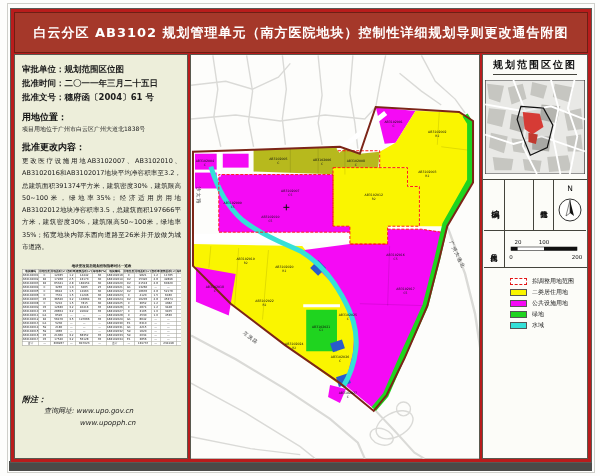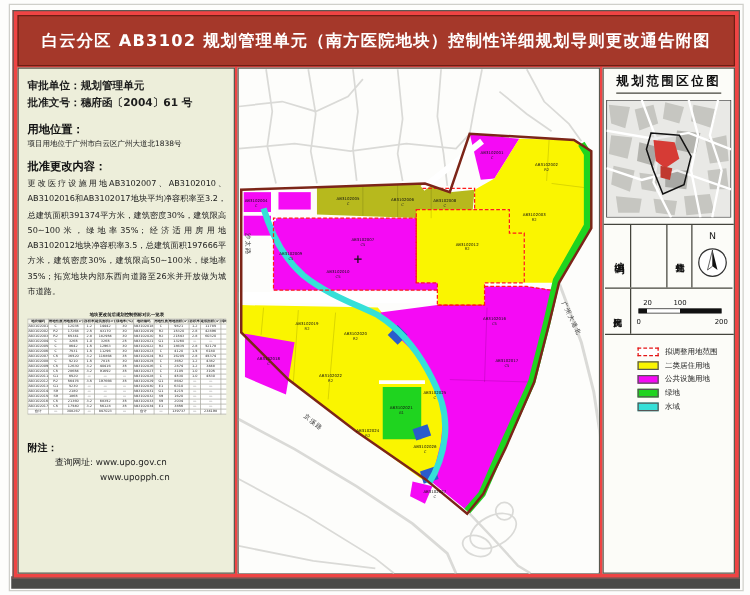--- a/index.html
+++ b/index.html
@@ -1,35 +1,35 @@
 <!DOCTYPE html>
 <html><head>
 <meta charset="utf-8">
 <style>
   html,body{margin:0;padding:0;}
   body{width:600px;height:476px;position:relative;background:#fdfdfc;font-family:"DejaVu Sans","Liberation Sans",sans-serif;overflow:hidden;}
   .outer-frame{position:absolute;left:7px;top:3px;width:586px;height:468px;border:1px solid #cfcfca;}
   .shadow-band{position:absolute;left:9px;top:461px;width:583px;height:10px;background:#4a4a48;}
-  .sheet{position:absolute;left:10px;top:8px;width:580px;height:453px;background:#ef4444;border:1px solid #5a5a55;}
+  .sheet{position:absolute;left:10px;top:8px;width:580px;height:453px;background:#b91c1c;border:1px solid #5a5a55;}
   .titlebar{position:absolute;left:3px;top:3px;right:3px;height:39px;background:#a5382a;border:1px solid #6e1f14;color:#fff;display:flex;align-items:center;justify-content:center;font-weight:bold;font-size:13px;letter-spacing:1px;white-space:nowrap;}
   .left-panel{position:absolute;left:3px;top:45px;width:174px;bottom:3px;background:#edeeda;border:1px solid #59594f;box-sizing:border-box;padding:7px 6px 0 7px;}
   .map-panel{position:absolute;left:179px;top:45px;width:290px;bottom:3px;background:#fff;border:1px solid #59594f;box-sizing:border-box;}
   .right-panel{position:absolute;left:471px;top:45px;right:3px;bottom:3px;background:#fcfcf8;border:1px solid #59594f;box-sizing:border-box;display:flex;flex-direction:column;align-items:center;}
   
   .appr-line{font-size:8.5px;font-weight:bold;color:#1c1c1c;line-height:14px;white-space:nowrap;}
   .sec-heading{font-size:9px;font-weight:bold;color:#111;margin-top:7px;line-height:12px;font-family:Liberation Serif, serif;}
   .loc-text{font-size:6px;color:#222;margin-top:2px;}
   .changes-text{font-size:6.5px;color:#1a1a1a;line-height:12.3px;text-align:justify;margin-top:2px;}
   .shrink{transform:scale(0.5);transform-origin:0 0;width:200%;}
   .tbl-wrap{margin-top:10px;height:84px;overflow:hidden;}
   .tbl-title{font-size:7px;text-align:center;color:#111;margin-bottom:2px;font-weight:bold;}
   table.ind{border-collapse:collapse;width:100%;background:#fff;border:1px solid #777;}
   table.ind td{border:0.5px solid #9a9a90;font-size:5.5px;line-height:7px;padding:0;text-align:center;color:#222;white-space:nowrap;overflow:hidden;max-width:34px;}
   table.ind tr.hd td{font-weight:bold;font-size:5.5px;background:#f6f6ee;}
-  .notes{margin-top:20px;}
+  .notes{margin-top:47px;font-style:italic;}
   .notes-heading{font-size:8px;font-weight:bold;color:#111;}
   .note-line{font-size:7px;color:#222;margin-left:22px;line-height:12px;}
   
   .rp-sec{border-bottom:1px solid #44443c;}
   .loc-title{height:19px;display:flex;align-items:center;justify-content:center;font-size:10px;font-weight:bold;letter-spacing:2px;color:#111;}
   .loc-map-box{height:100px;display:flex;align-items:center;justify-content:center;padding:2px;}
   .code-row{height:50px;display:flex;}
   .code-row .cell{border-right:1px solid #44443c;display:flex;align-items:center;justify-content:center;}
   .vlabel{writing-mode:vertical-lr;text-orientation:upright;font-size:8px;font-weight:bold;letter-spacing:2px;color:#111;}
   .scale-row{height:36px;display:flex;}
@@ -50,21 +50,22 @@
 <body>
 
 <div class="outer-frame"></div>
 <div class="shadow-band"></div>
 
 <div class="sheet">
 
   <div class="titlebar">白云分区 AB3102 规划管理单元（南方医院地块）控制性详细规划导则更改通告附图</div>
 
   <div class="left-panel">
-    <div class="appr-line">审批单位：规划管理单元</div>
+    <div class="appr-line">审批单位：规划范围区位图</div>
+    <div class="appr-line">批准时间：二〇一一年三月二十五日</div>
     <div class="appr-line">批准文号：穗府函〔2004〕61 号</div>
 
     <div class="sec-heading">用地位置：</div>
     <div class="loc-text">项目用地位于广州市白云区广州大道北1838号</div>
 
     <div class="sec-heading">批准更改内容：</div>
     <div class="changes-text">更改医疗设施用地AB3102007、AB3102010、AB3102016和AB3102017地块平均净容积率至3.2，总建筑面积391374平方米，建筑密度30%，建筑限高50~100米，绿地率35%；经济适用房用地AB3102012地块净容积率3.5，总建筑面积197666平方米，建筑密度30%，建筑限高50~100米，绿地率35%；拓宽地块内部东西向道路至26米并开放做为城市道路。</div>
 
     <div class="tbl-wrap">
       <div class="shrink">

